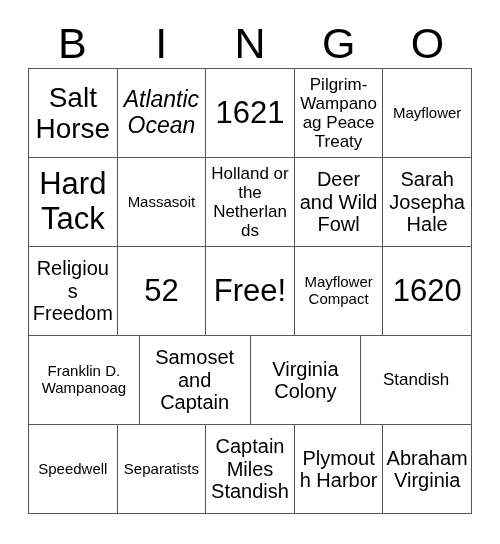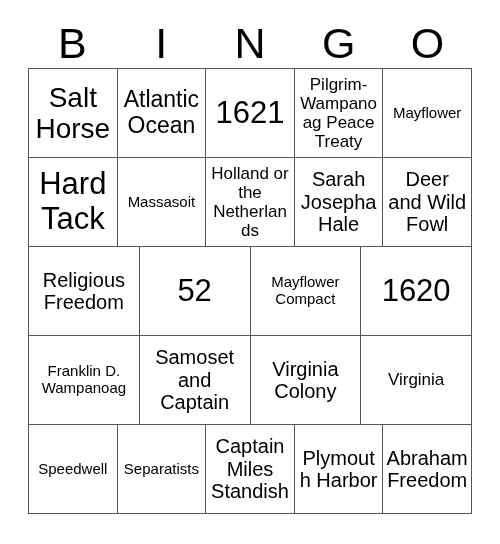--- a/index.html
+++ b/index.html
@@ -73,21 +73,21 @@
     display: block;
     width: 100%;
     line-height: 1.12;
     word-wrap: break-word;
     overflow-wrap: break-word;
     hyphens: none;
   }
   
   .fs-xxl .cell-text { font-size: 31px; }
   .fs-xl  .cell-text { font-size: 28px; }
-  .fs-lg  .cell-text { font-size: 23px; }
+  .fs-lg  .cell-text { font-size: 23px; font-style: italic; }
   .fs-md  .cell-text { font-size: 20px; }
   .fs-sm  .cell-text { font-size: 15px; }
   .fs-xs  .cell-text { font-size: 17px; }
 </style>
 </head>
 <body>
 
 <div class="card">
 
   <div class="header-row">
@@ -120,66 +120,69 @@
         <div class="cell fs-xxl">
           <span class="cell-text">Hard Tack</span>
         </div>
         <div class="cell fs-sm">
           <span class="cell-text">Massasoit</span>
         </div>
         <div class="cell fs-xs">
           <span class="cell-text">Holland or the Netherlands</span>
         </div>
         <div class="cell fs-md">
-          <span class="cell-text">Sarah Josepha Hale</span>
+          <span class="cell-text">Deer and Wild Fowl</span>
         </div>
         <div class="cell fs-md">
-          <span class="cell-text">Deer and Wild Fowl</span>
+          <span class="cell-text">Sarah Josepha Hale</span>
         </div>
       </div>
       <div class="grid-row">
         <div class="cell fs-md">
           <span class="cell-text">Religious Freedom</span>
         </div>
         <div class="cell fs-xxl">
           <span class="cell-text">52</span>
+        </div>
+        <div class="cell fs-xxl">
+          <span class="cell-text">Free!</span>
         </div>
         <div class="cell fs-sm">
           <span class="cell-text">Mayflower Compact</span>
         </div>
         <div class="cell fs-xxl">
           <span class="cell-text">1620</span>
         </div>
       </div>
       <div class="grid-row">
         <div class="cell fs-sm">
           <span class="cell-text">Franklin D. Wampanoag</span>
         </div>
         <div class="cell fs-md">
           <span class="cell-text">Samoset and Captain</span>
         </div>
         <div class="cell fs-md">
           <span class="cell-text">Virginia Colony</span>
         </div>
         <div class="cell fs-xs">
-          <span class="cell-text">Virginia</span>
+          <span class="cell-text">Standish</span>
         </div>
       </div>
       <div class="grid-row">
         <div class="cell fs-sm">
           <span class="cell-text">Speedwell</span>
         </div>
         <div class="cell fs-sm">
           <span class="cell-text">Separatists</span>
         </div>
         <div class="cell fs-md">
           <span class="cell-text">Captain Miles Standish</span>
         </div>
         <div class="cell fs-md">
           <span class="cell-text">Plymouth Harbor</span>
         </div>
         <div class="cell fs-md">
-          <span class="cell-text">Abraham Freedom</span>
+          <span class="cell-text">Abraham Virginia</span>
         </div>
       </div>
     </div>
 
 </div>
 
 </body></html>

